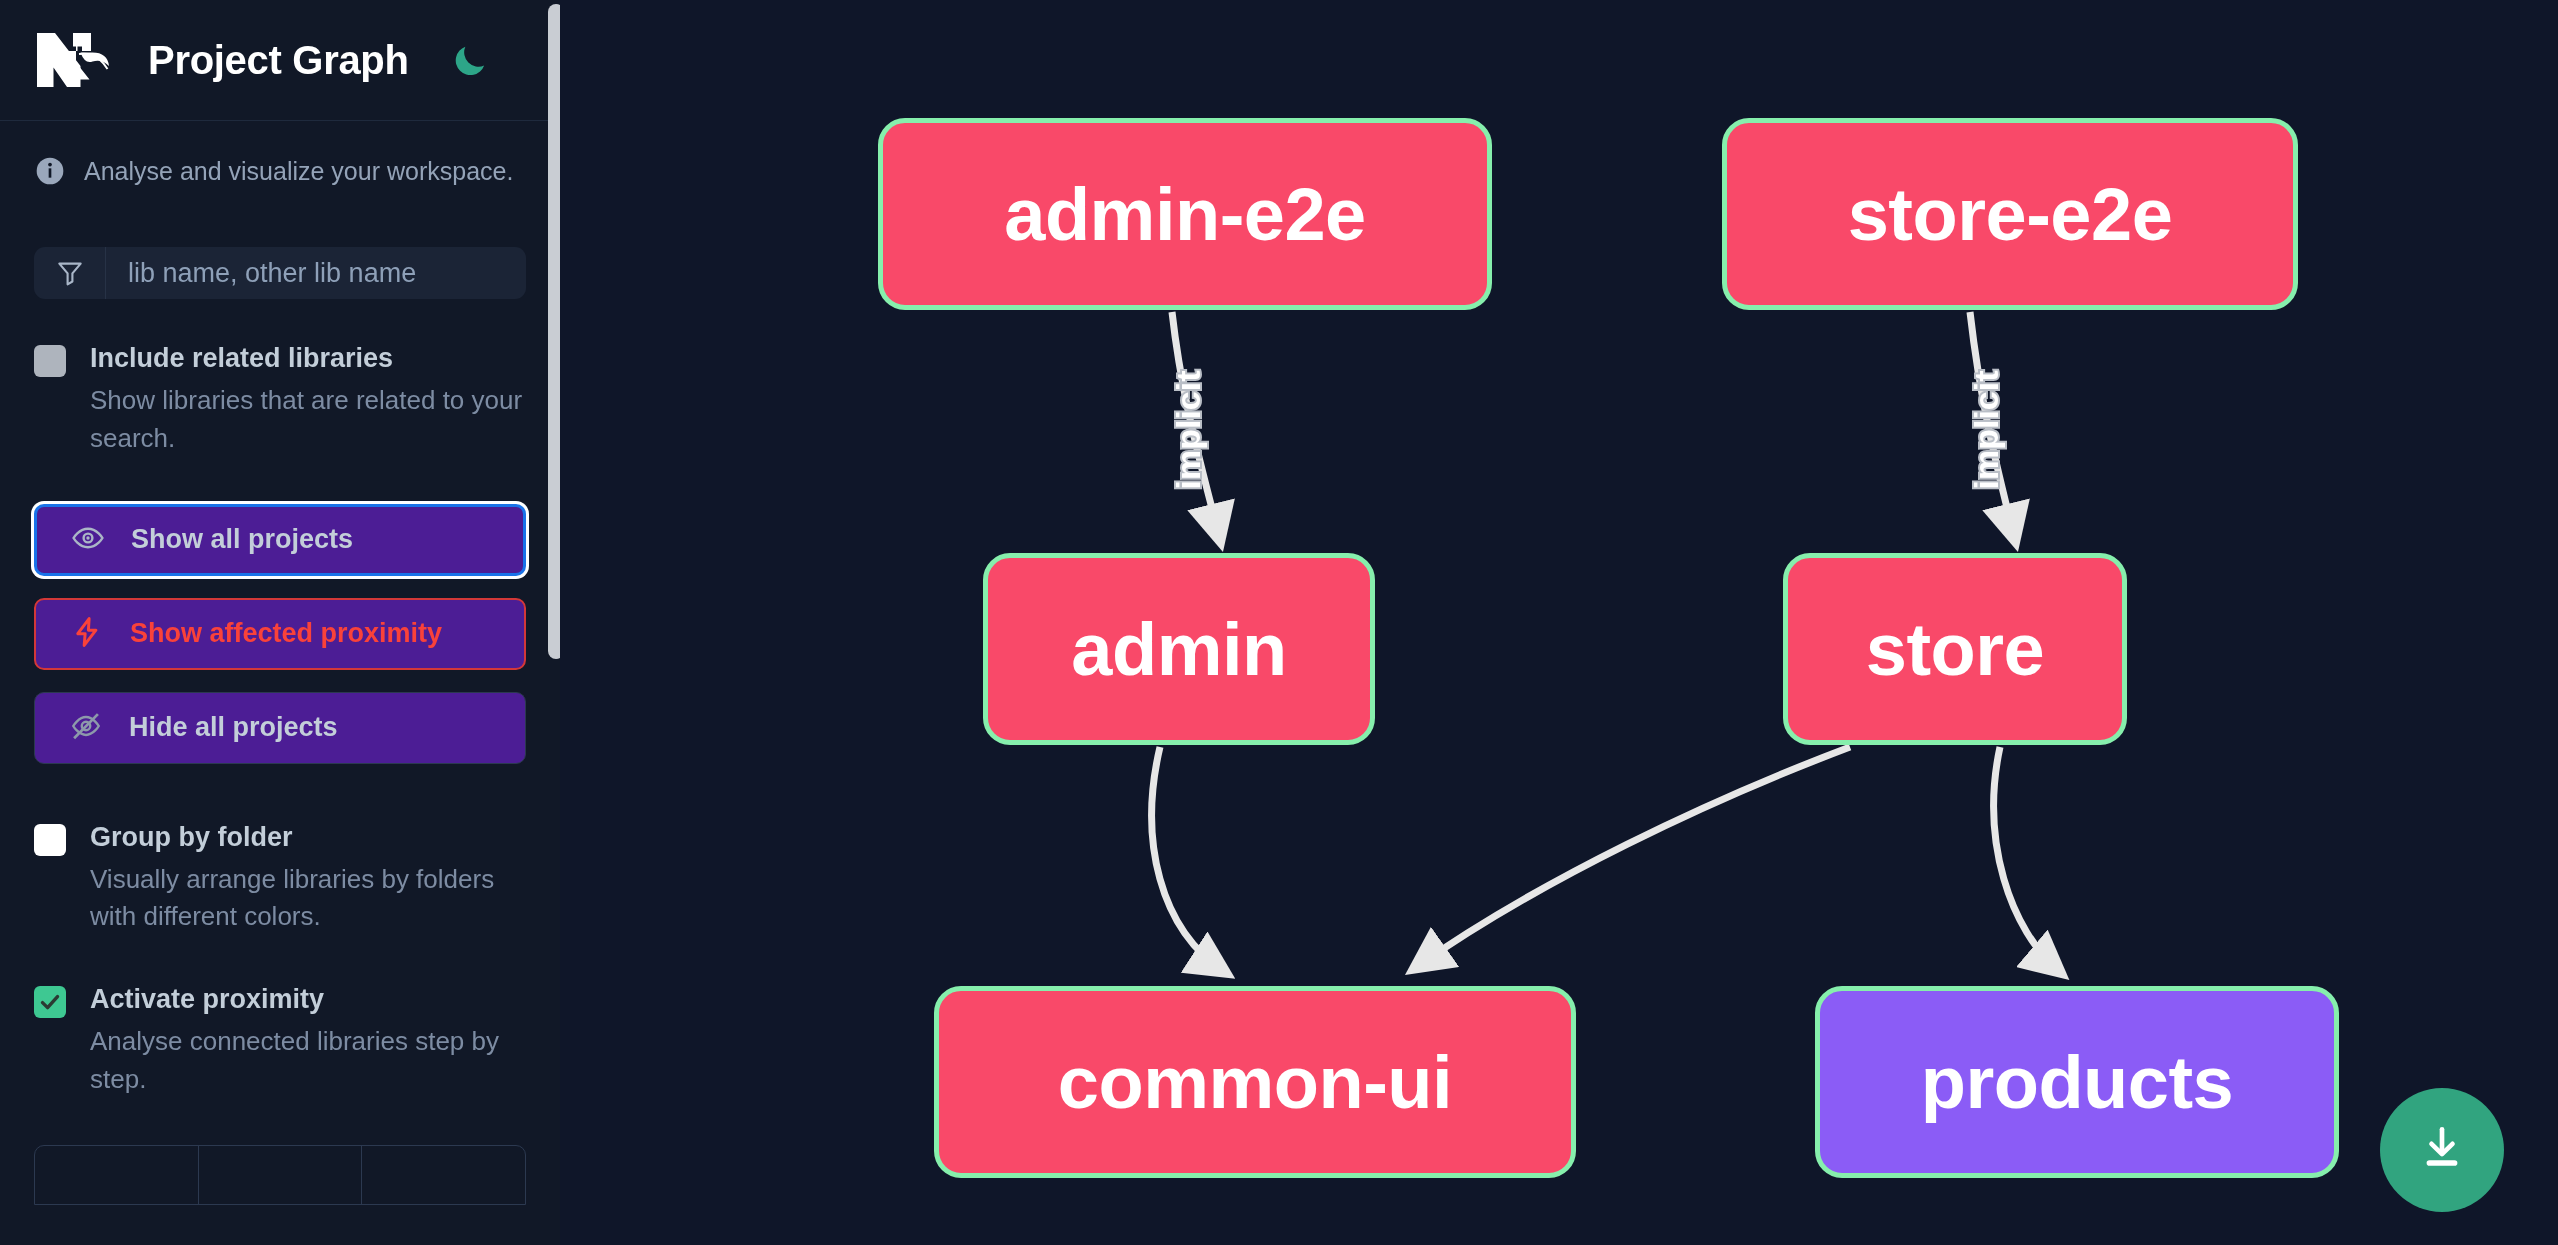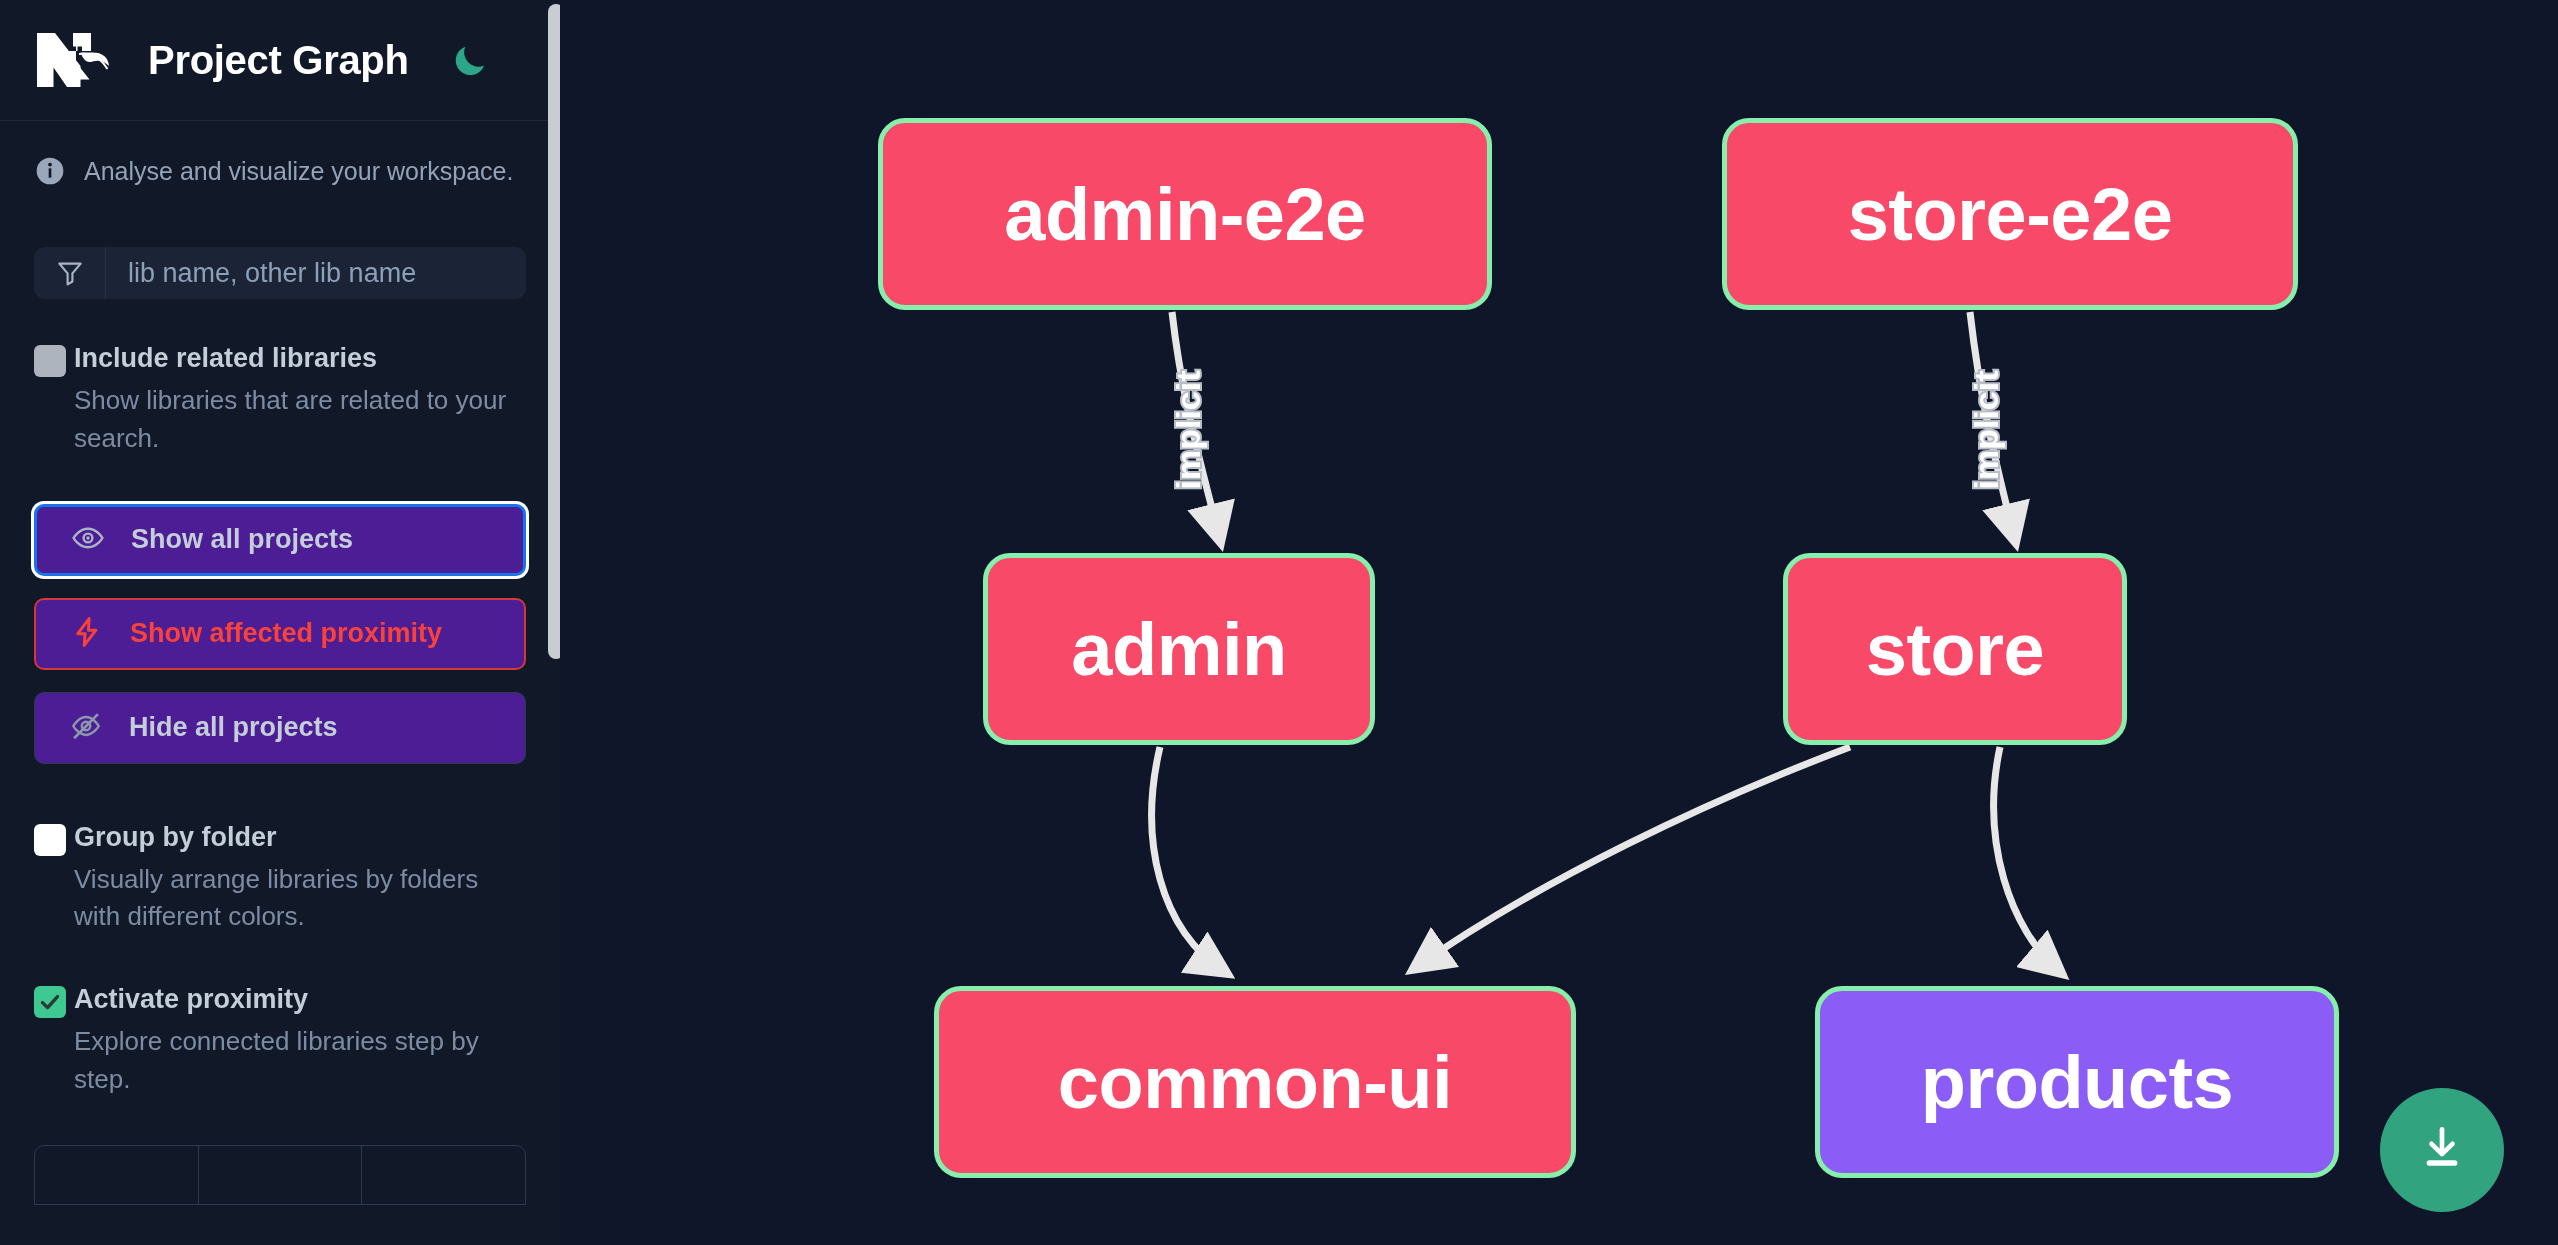--- a/index.html
+++ b/index.html
@@ -60,21 +60,21 @@
   }
   .search-input {
     flex: 1; background: transparent; border: 0; outline: none;
     color: #cbd5e1; font-size: 27px;
     font-family: "Liberation Sans", sans-serif;
     padding: 0 22px;
   }
   .search-input::placeholder { color: #8ea0b8; }
 
   .check-group { margin-top: 40px; }
-  .check-row { display: flex; gap: 8px; align-items: flex-start; }
+  .check-row { display: flex; gap: 24px; align-items: flex-start; }
   .cb {
     width: 32px; height: 32px; flex: 0 0 32px;
     border-radius: 6px; margin-top: 6px;
     display: flex; align-items: center; justify-content: center;
   }
   .cb.grey { background: #aeb4bd; }
   .cb.white { background: #ffffff; }
   .cb.green { background: #3ec892; }
   .check-label {
     color: #c3ced9; font-size: 27px; font-weight: 700; line-height: 1.45;
@@ -259,21 +259,21 @@
         </div>
 
         <div class="check-row">
           <span class="cb green">
             <svg viewBox="0 0 24 24" width="24" height="24">
               <path fill="none" stroke="#2b3a33" stroke-width="3.4" stroke-linecap="round" stroke-linejoin="round" d="M4.5 12.6 9.6 17.6 19.5 6.6"></path>
             </svg>
           </span>
           <div>
             <div class="check-label">Activate proximity</div>
-            <div class="check-desc">Explore connected libraries step by step.</div>
+            <div class="check-desc">Analyse connected libraries step by step.</div>
           </div>
         </div>
 
       </div>
 
       <div class="seg-peek">
         <div></div>
         <div></div>
         <div></div>
       </div>

